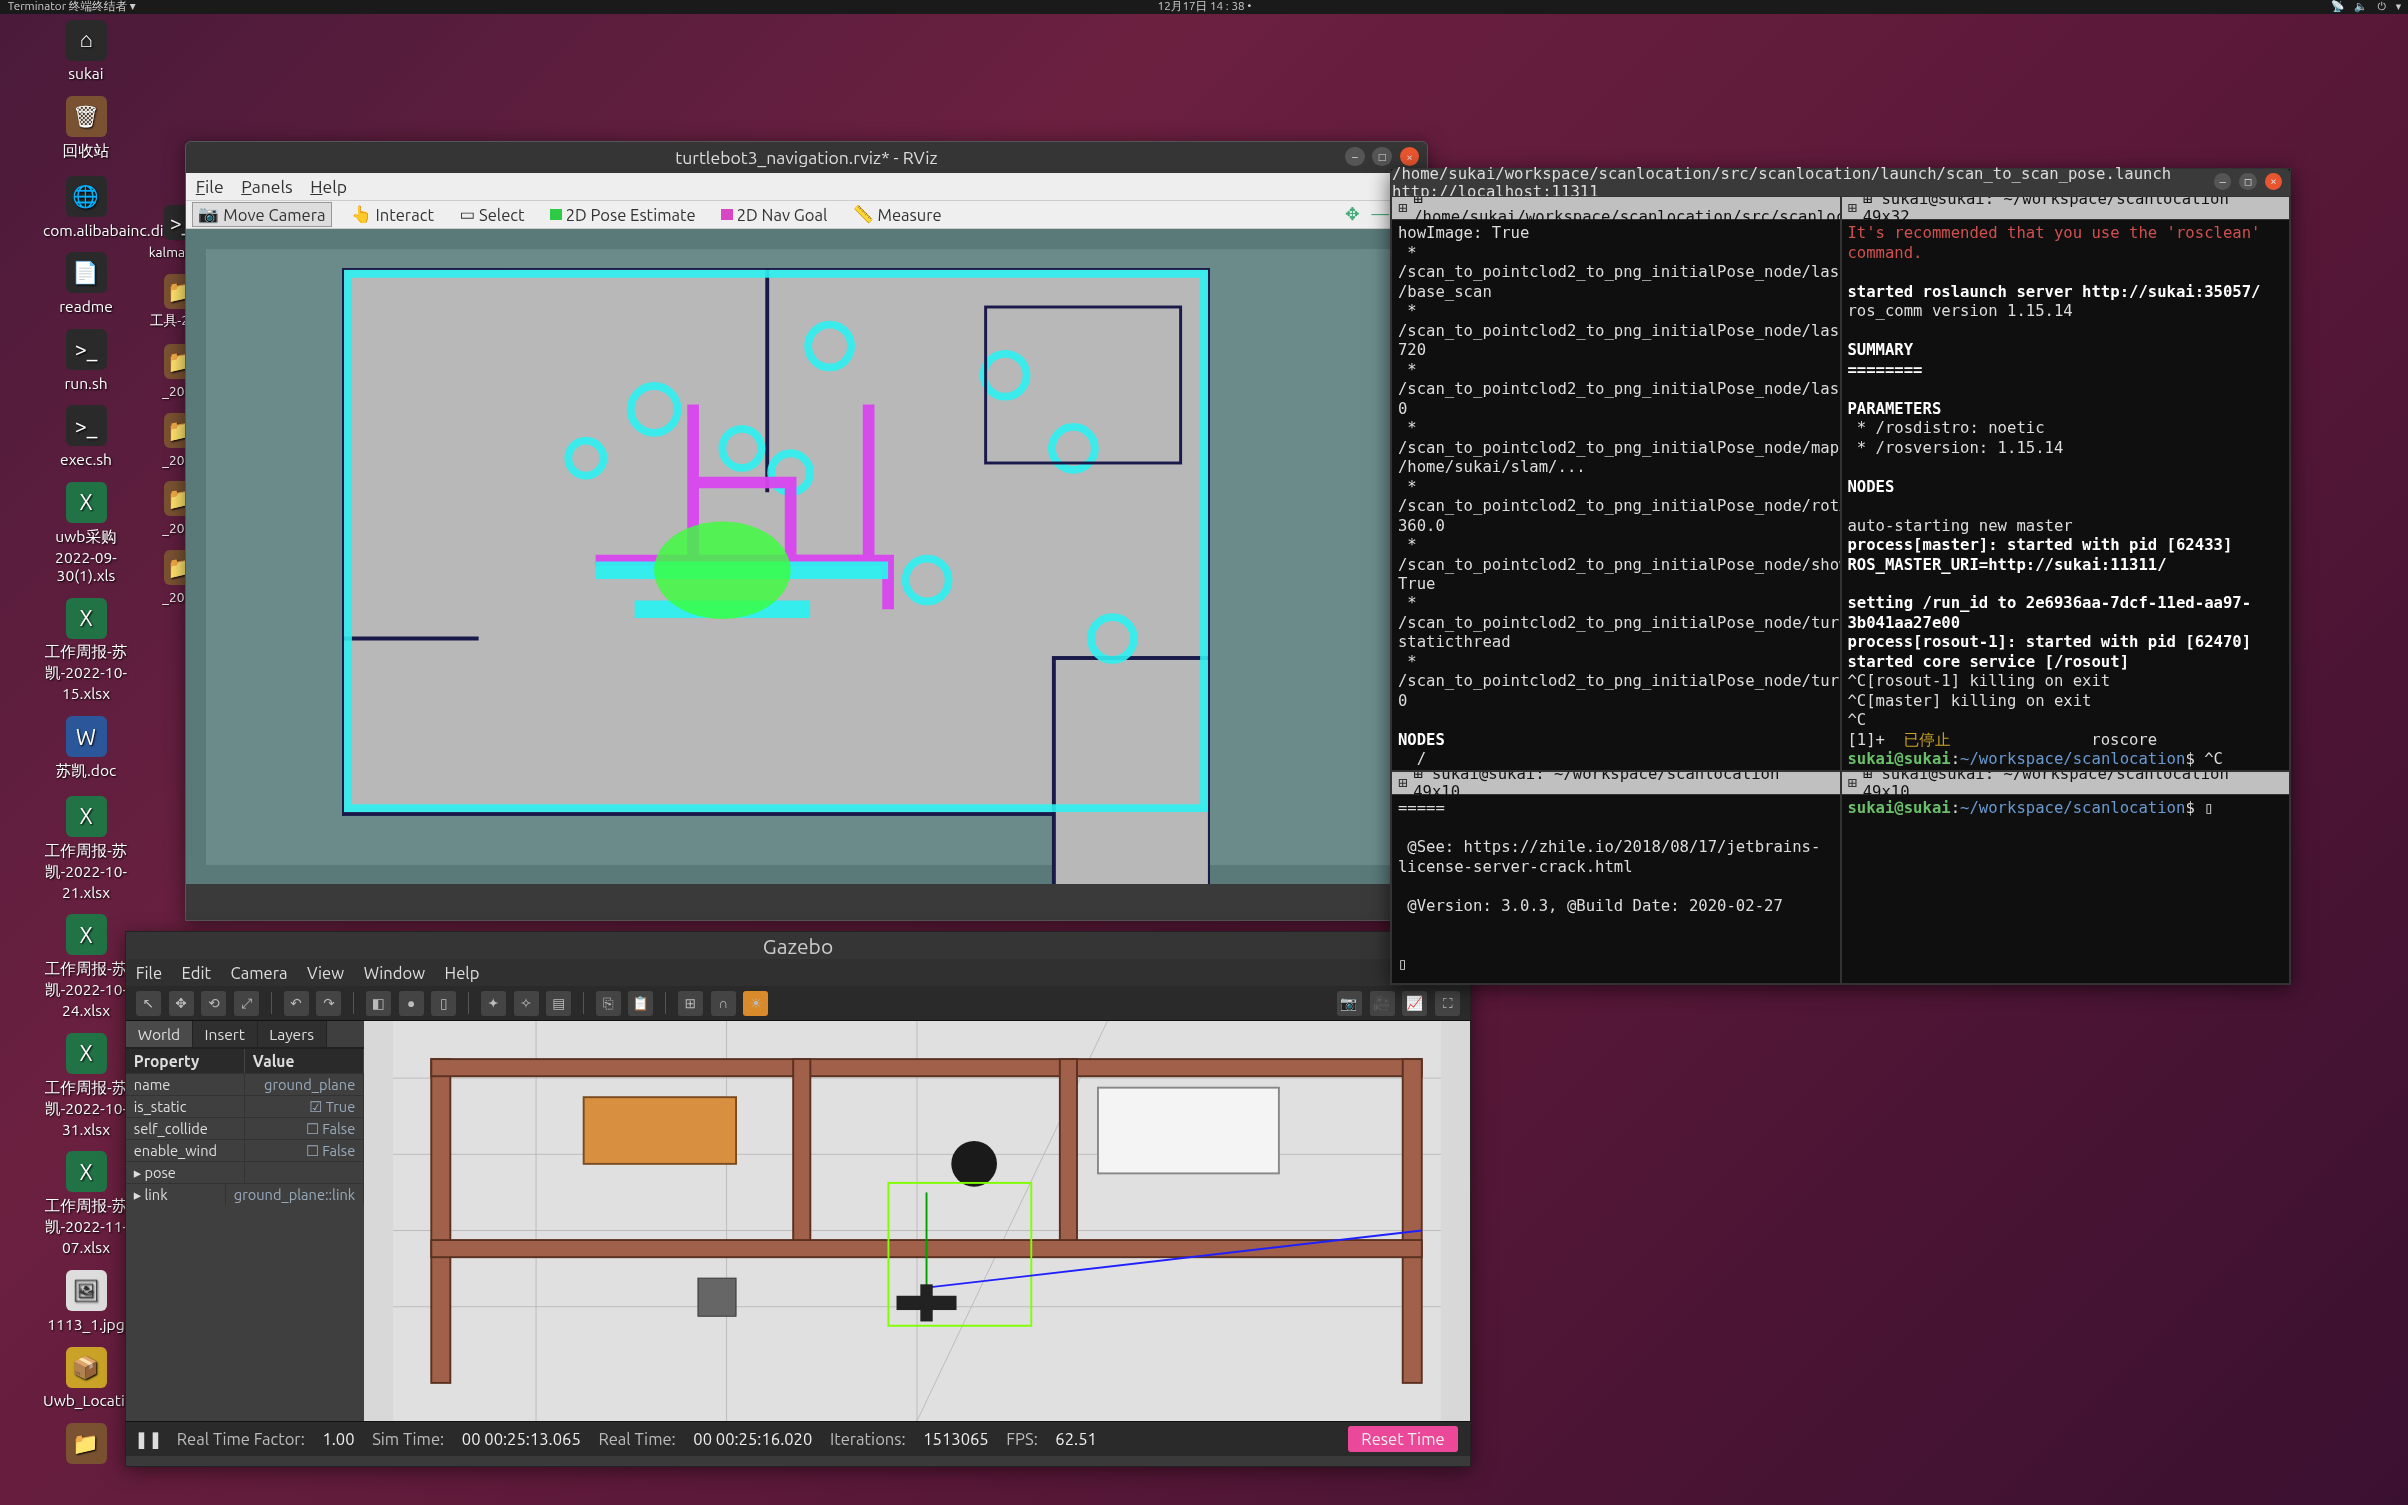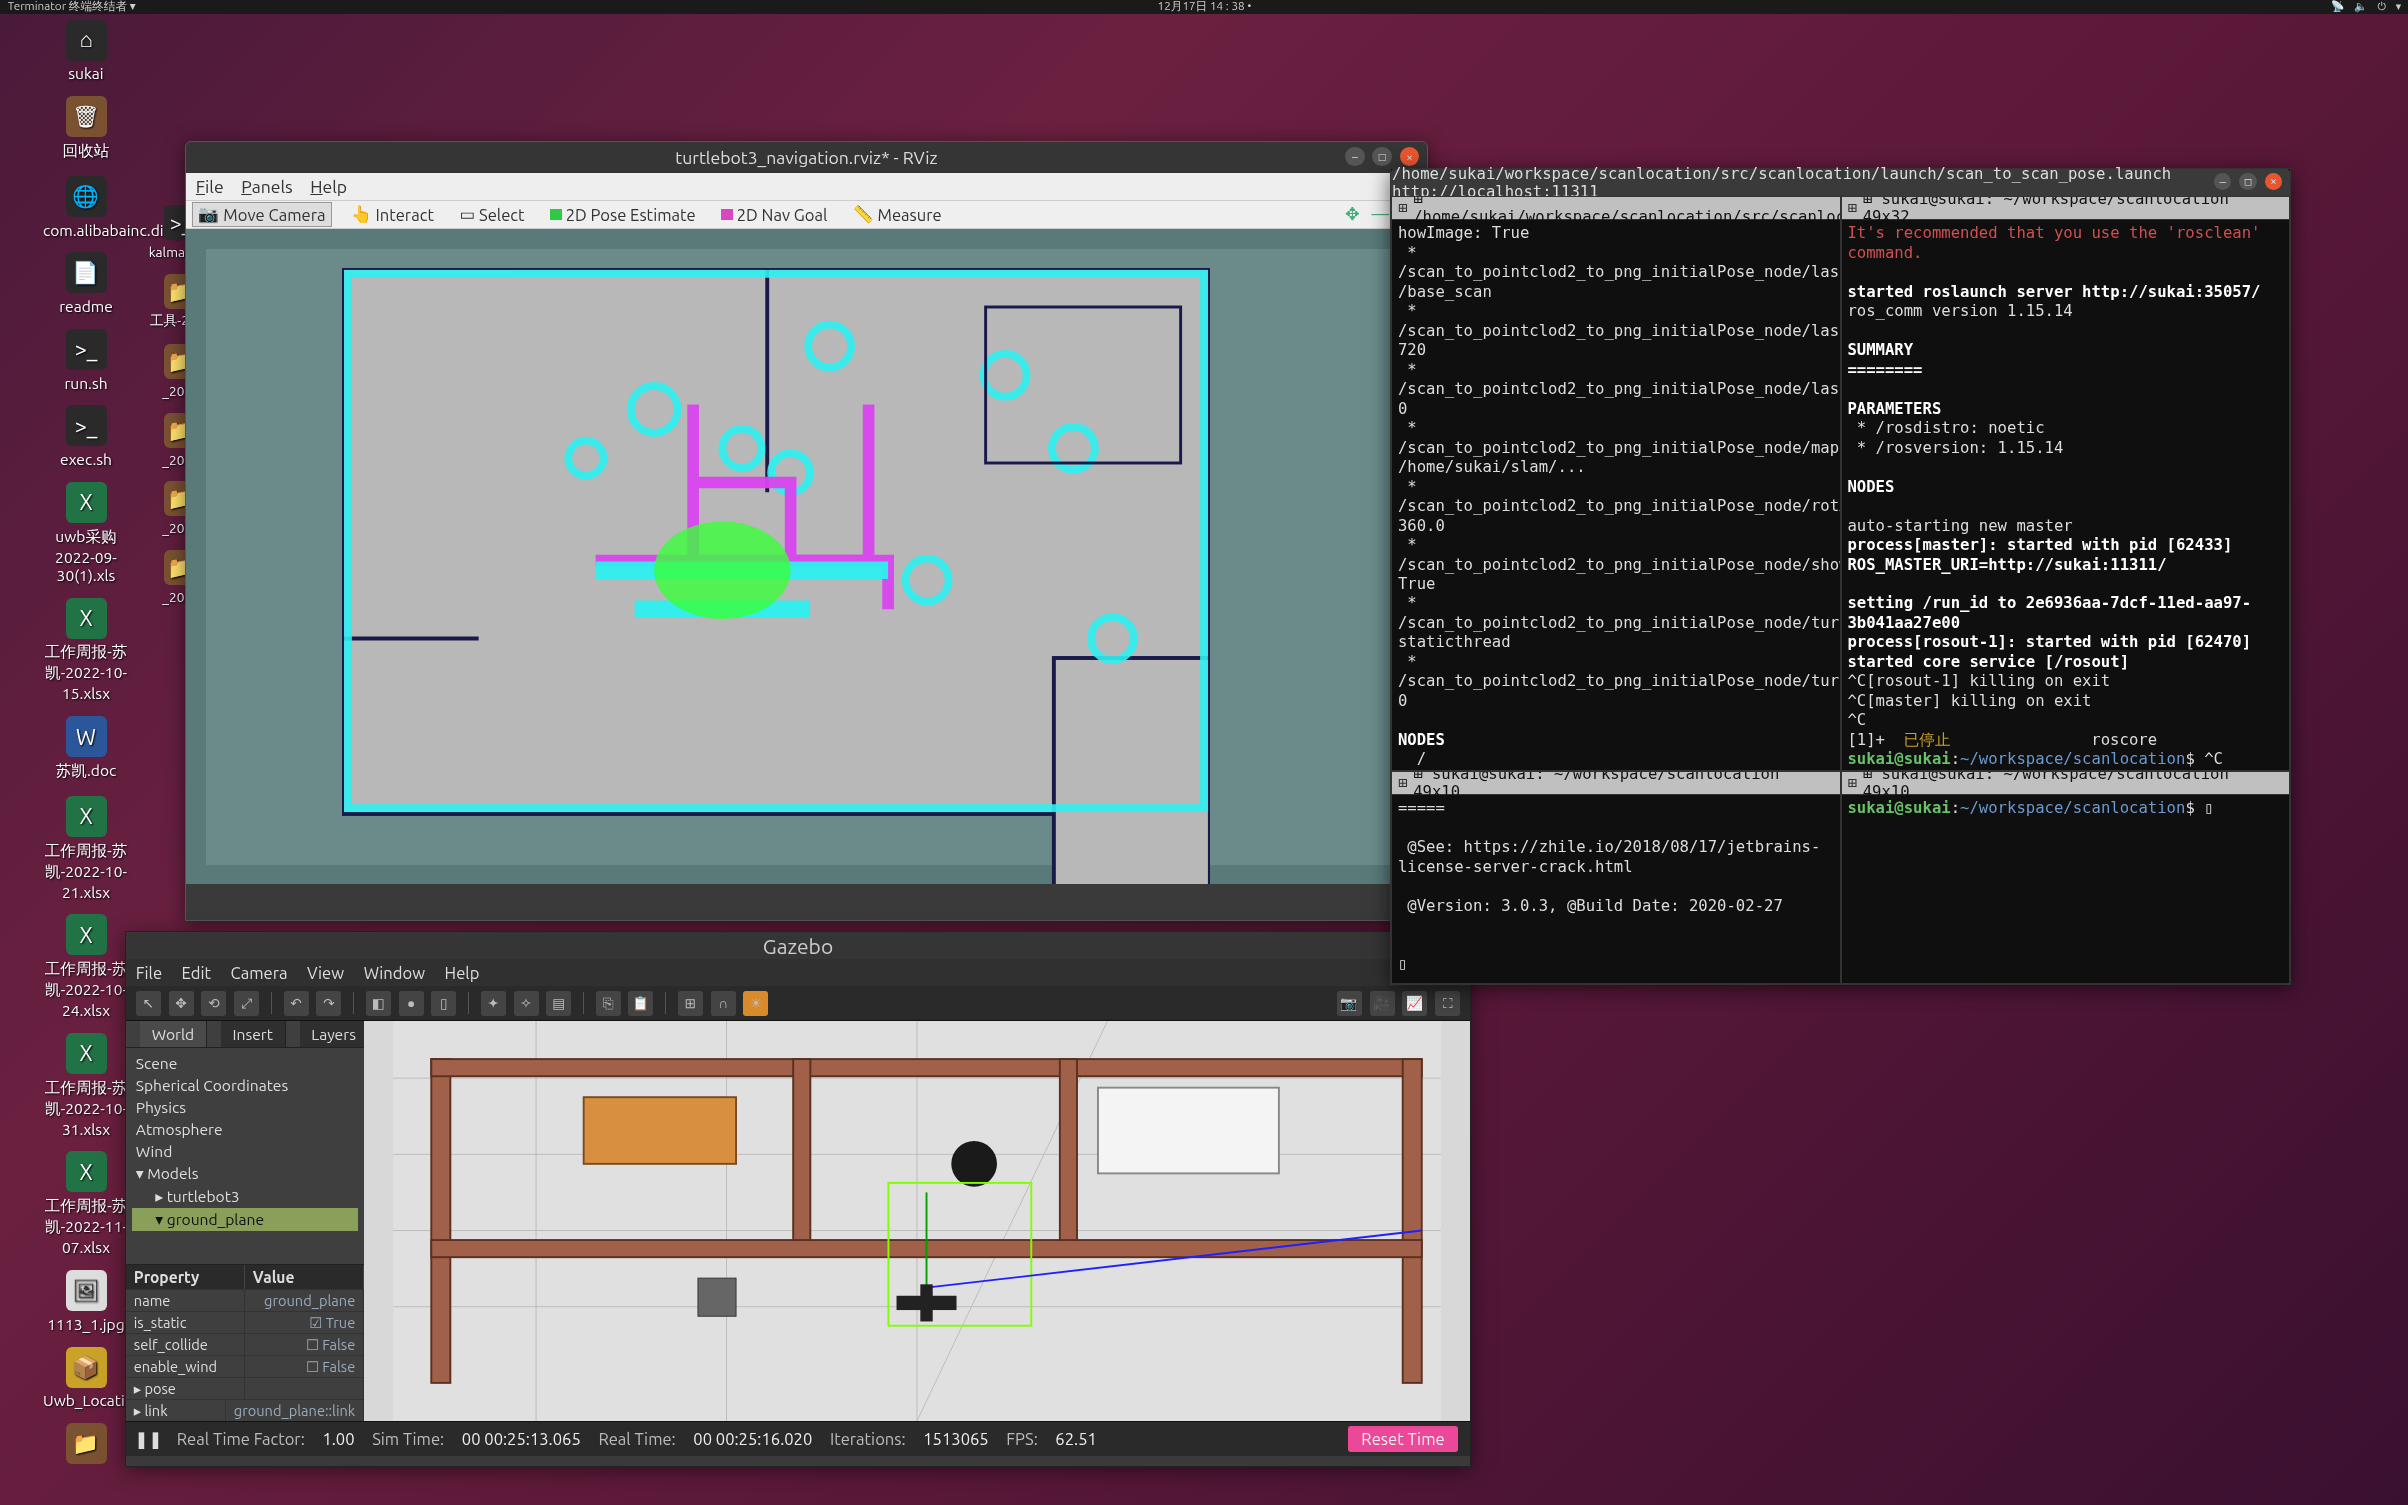--- a/index.html
+++ b/index.html
@@ -54,21 +54,21 @@
 .gazebo-title { height:27px; background:#353535; color:#ccc; display:flex; align-items:center; justify-content:center; font-size:21px;}
 .gazebo-menu { height:27px; background:#303030; display:flex; align-items:center; gap:19.5px; padding:0 9.8px; color:#ddd; font-size:16.6px;}
 .gazebo-toolbar { height:35px; background:#2a2a2a; display:flex; align-items:center; gap:7.8px; padding:0 9.8px; border-bottom:1px solid #111;}
 .gazebo-toolbar .ico { width:25px; height:25px; background:#444; border-radius:2.9px; display:inline-flex; align-items:center; justify-content:center; color:#bbb; font-size:13.7px; cursor:pointer;}
 .gazebo-toolbar .ico.sun { background:#d98a2a;}
 .gazebo-toolbar .sep { width:1px; height:21.5px; background:#555; margin:0 3.9px;}
 .gazebo-toolbar .right { margin-left:auto; display:flex; gap:7.8px;}
 .gazebo-body { display:flex; height:400px;}
 .gz-tree { width:238px; background:#3f3f3f; color:#ddd; font-size:15.6px; display:flex; flex-direction:column;}
 .gz-tabs { display:flex; border-bottom:1px solid #222;}
-.gz-tabs span { padding:3.9px 11.7px; background:#2f2f2f; border-right:1px solid #222; cursor:pointer;margin-left:14px;}
+.gz-tabs span { padding:3.9px 11.7px; background:#2f2f2f; border-right:1px solid #222; cursor:pointer;}
 .gz-tabs span.active { background:#4a4a4a;}
 .gz-tree-list { flex:1; padding:3.9px 5.9px; overflow:auto;}
 .gz-tree-list div { padding:2px 3.9px;}
 .gz-tree-list .sel { background:#8aa05a; color:#111;}
 .gz-tree-list .indent { padding-left:23.4px;}
 .gz-props { border-top:1px solid #222;}
 .gz-props .hdr { display:flex; background:#2a2a2a;}
 .gz-props .hdr span { flex:1; padding:2.9px 7.8px; font-weight:bold; border-right:1px solid #444;}
 .gz-props .row { display:flex; border-top:1px solid #333;}
 .gz-props .row span { flex:1; padding:2px 7.8px; border-right:1px solid #333; font-size:14.6px;}
@@ -321,30 +321,20 @@
       <span class="ico">📈</span>
       <span class="ico">⛶</span>
     </span>
   </div>
   <div class="gazebo-body">
     <div class="gz-tree">
       <div class="gz-tabs" id="gztabs">
           <span class="active">World</span>
           <span>Insert</span>
           <span>Layers</span>
-        </div>
-      <div class="gz-tree-list" id="gztree">
-          <div>Scene</div>
-          <div>Spherical Coordinates</div>
-          <div>Physics</div>
-          <div>Atmosphere</div>
-          <div>Wind</div>
-          <div>▾ Models</div>
-          <div class="indent">  ▸ turtlebot3</div>
-          <div class="indent sel">  ▾ ground_plane</div>
         </div>
       <div class="gz-props">
         <div class="hdr">
             <span>Property</span>
             <span>Value</span>
           </div>
         <div id="gzprops">
             <div class="row">
               <span>name</span>
               <span class="val">ground_plane</span>

